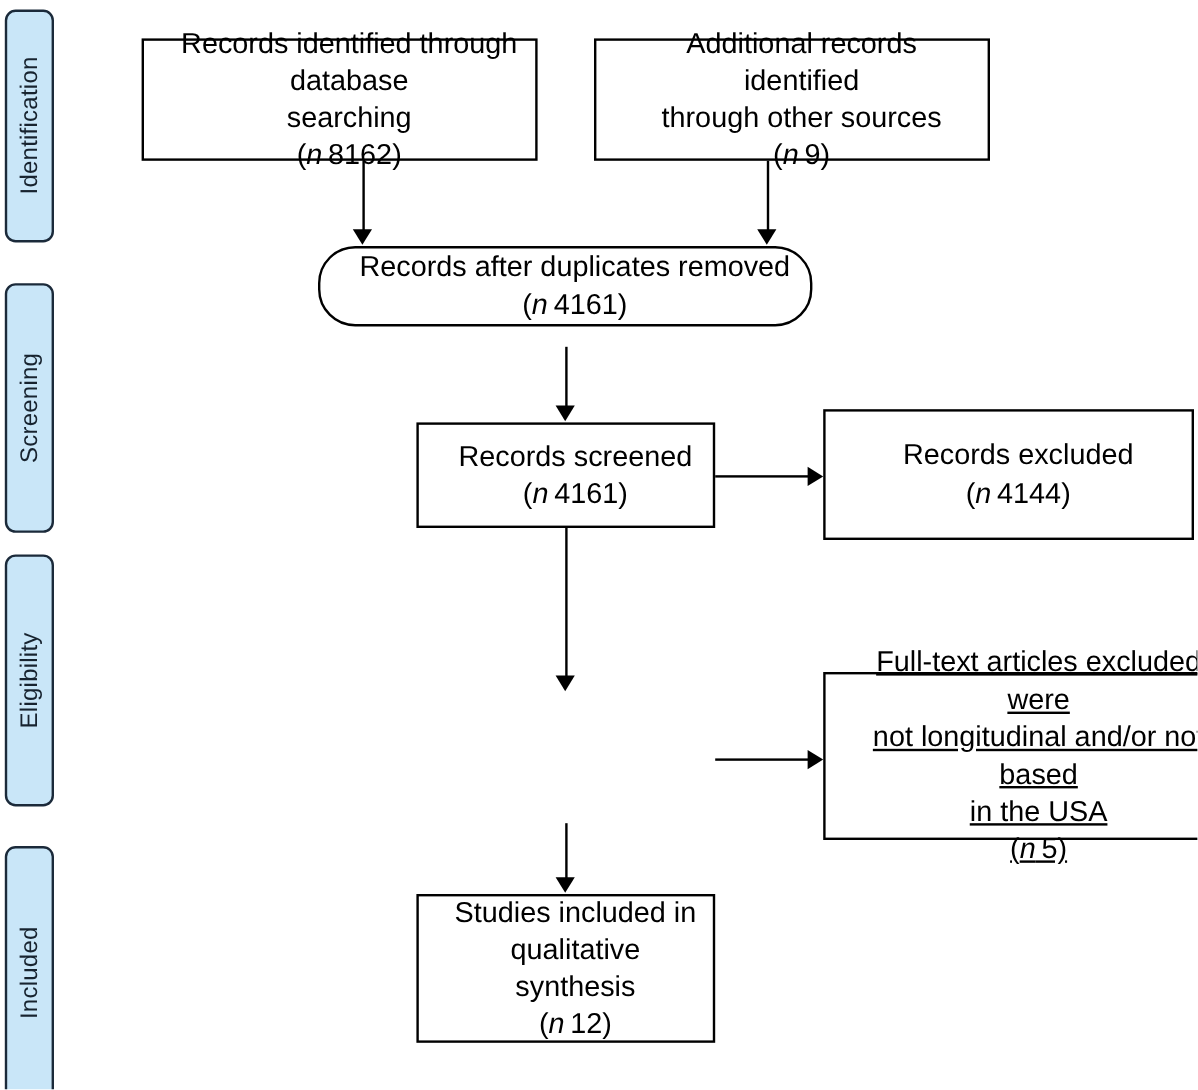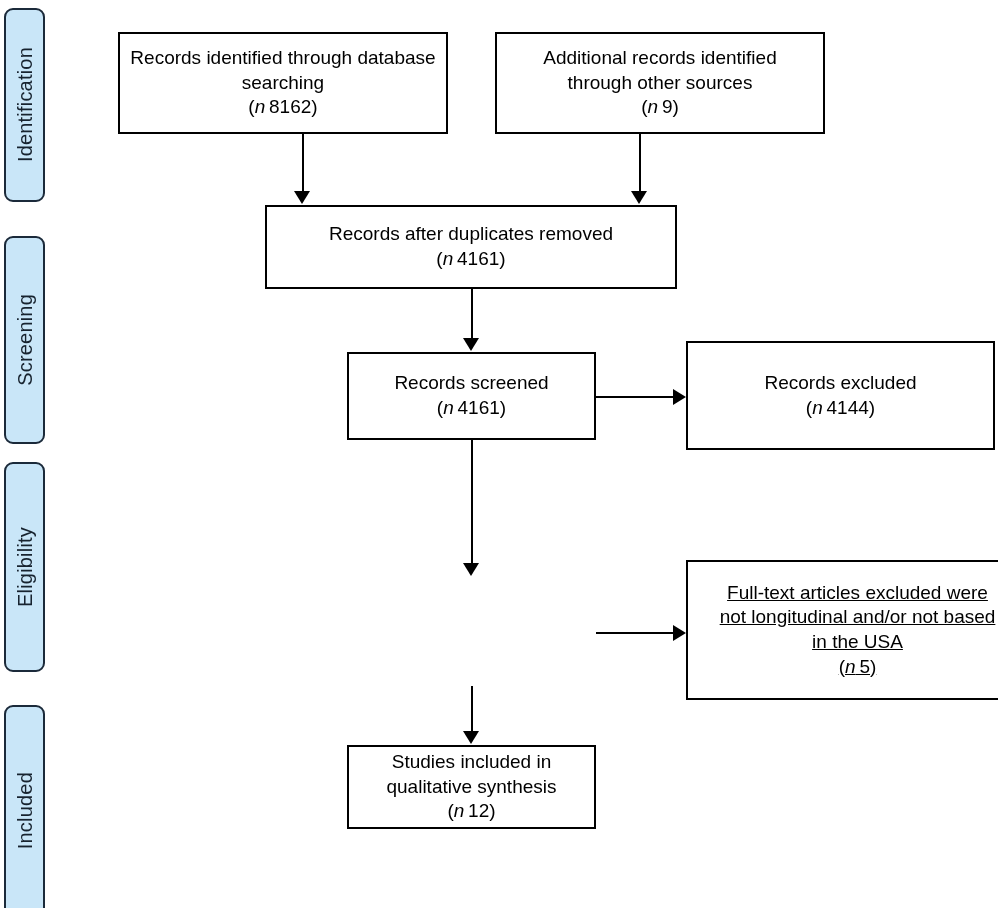--- a/index.html
+++ b/index.html
@@ -48,25 +48,26 @@
     position: absolute;
     box-sizing: border-box;
     background: #ffffff;
     border: 2px solid #000000;
     display: flex;
     align-items: center;
     justify-content: center;
     text-align: center;
   }
   .node .node-text {
-    font-size: 19px;
+    font-size: 24px;
     line-height: 1.30;
     color: #000000;
     padding: 0 8px;
     white-space: pre-line;
+    margin-left: 16px;
   }
 
   
   .vline {
     position: absolute;
     width: 0;
     border-left: 2px solid #000000;
   }
   .hline {
     position: absolute;
@@ -118,21 +119,21 @@
   <div class="node" style="left:495px; top:32px; width:330px; height:102px;">
     <span class="node-text">Additional records identified<br>through other sources<br>(<i>n</i> 9)</span>
   </div>
 
   <div class="vline" style="left:302px; top:134px; height:58px;"></div>
   <div class="arrow-down" style="left:294px; top:191px;"></div>
 
   <div class="vline" style="left:639px; top:134px; height:58px;"></div>
   <div class="arrow-down" style="left:631px; top:191px;"></div>
 
-  <div class="node" style="left:265px; top:205px; width:412px; height:84px;">
+  <div class="node" style="left:265px; top:205px; width:412px; height:67px;border-radius:31px;">
     <span class="node-text">Records after duplicates removed<br>(<i>n</i> 4161)</span>
   </div>
 
   <div class="vline" style="left:471px; top:289px; height:50px;"></div>
   <div class="arrow-down" style="left:463px; top:338px;"></div>
 
   <div class="node" style="left:347px; top:352px; width:249px; height:88px;">
     <span class="node-text">Records screened<br>(<i>n</i> 4161)</span>
   </div>
 
@@ -150,17 +151,17 @@
   <div class="node" style="left:686px; top:560px; width:343px; height:140px;text-decoration:underline;">
     <span class="node-text">Full-text articles excluded were<br>not longitudinal and/or not based<br>in the USA<br>(<i>n</i> 5)</span>
   </div>
 
   <div class="hline" style="left:596px; top:632px; width:78px;"></div>
   <div class="arrow-right" style="left:673px; top:625px;"></div>
 
   <div class="vline" style="left:471px; top:686px; height:46px;"></div>
   <div class="arrow-down" style="left:463px; top:731px;"></div>
 
-  <div class="node" style="left:347px; top:745px; width:249px; height:84px;">
+  <div class="node" style="left:347px; top:745px; width:249px; height:124px;">
     <span class="node-text">Studies included in<br>qualitative synthesis<br>(<i>n</i> 12)</span>
   </div>
 
 </div>
 
 </body></html>

